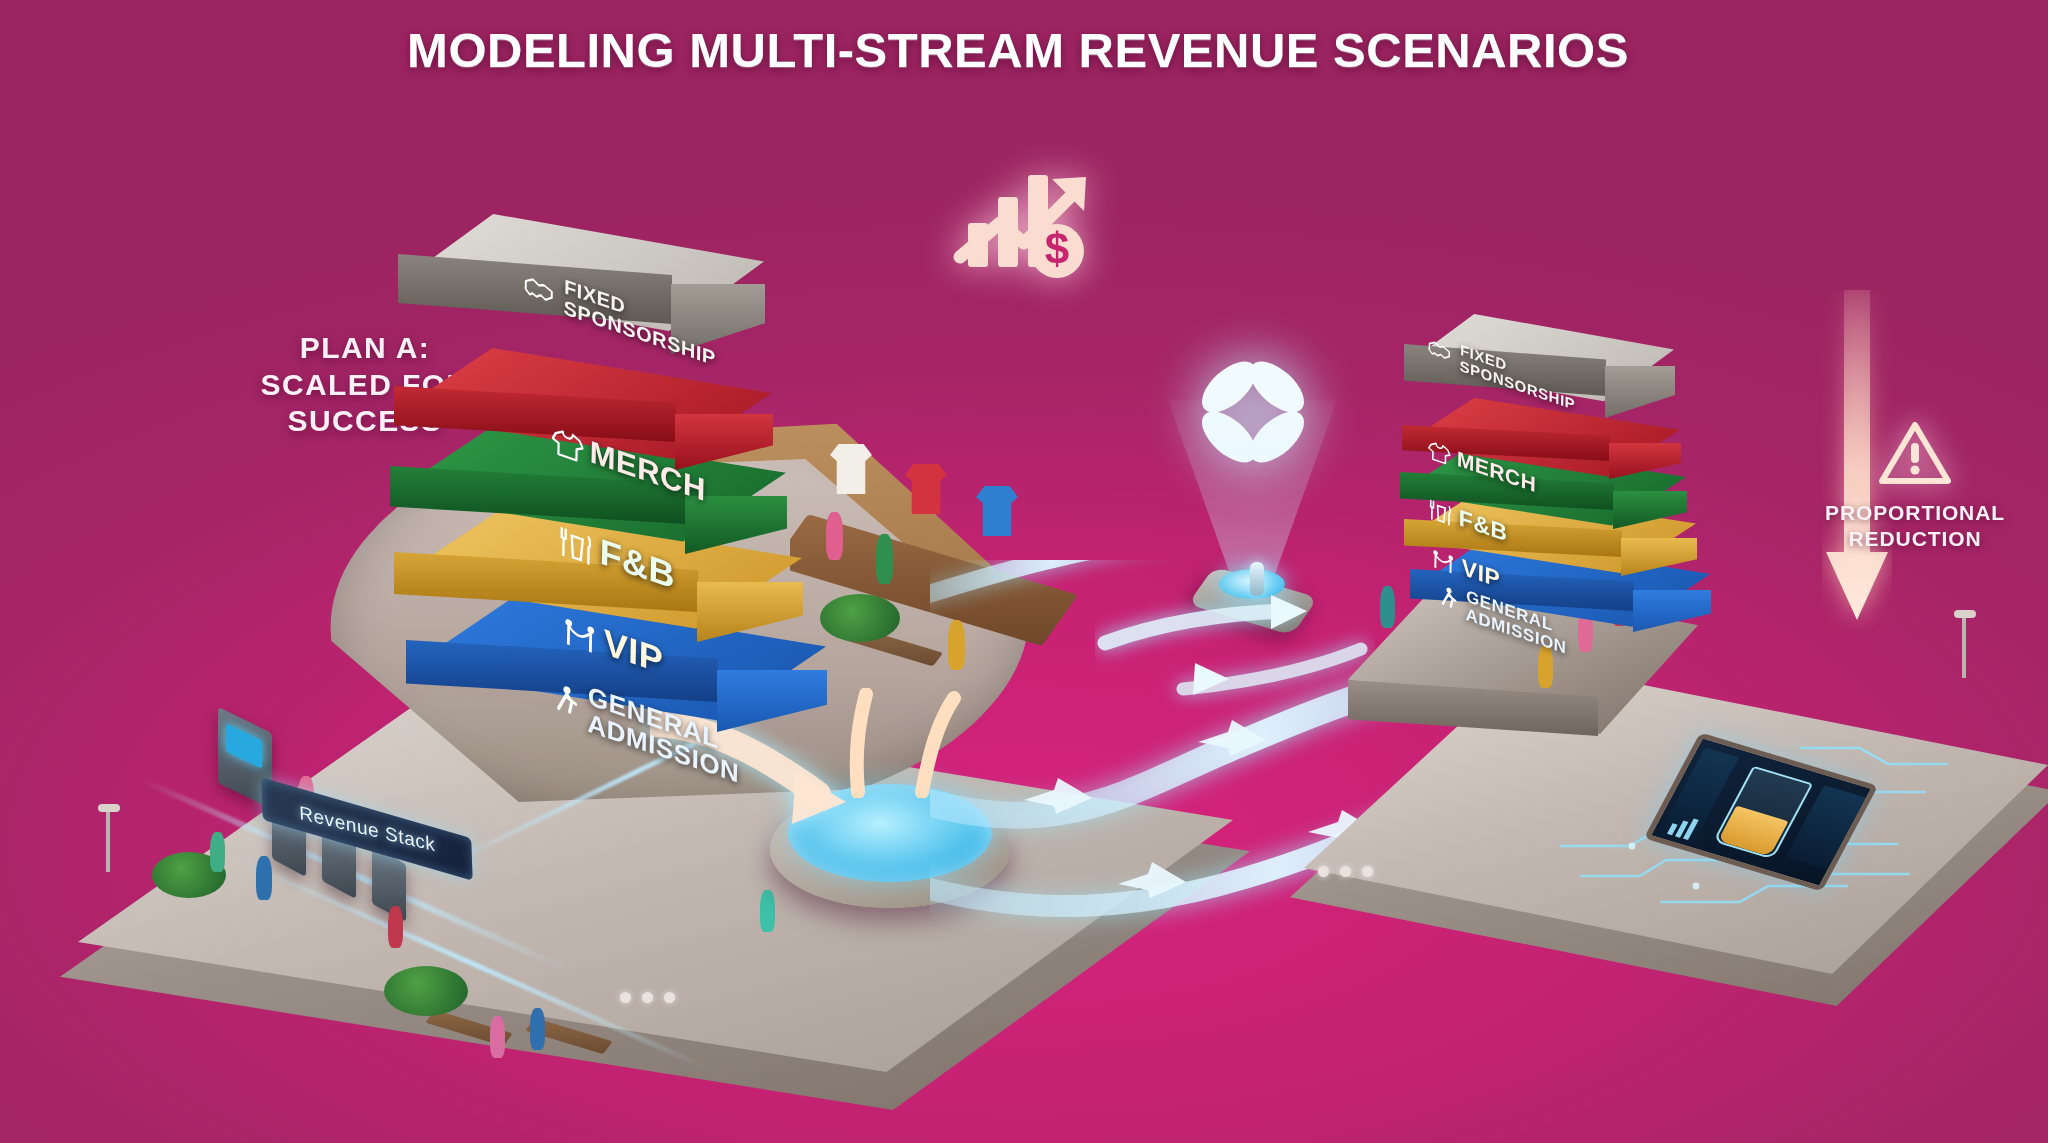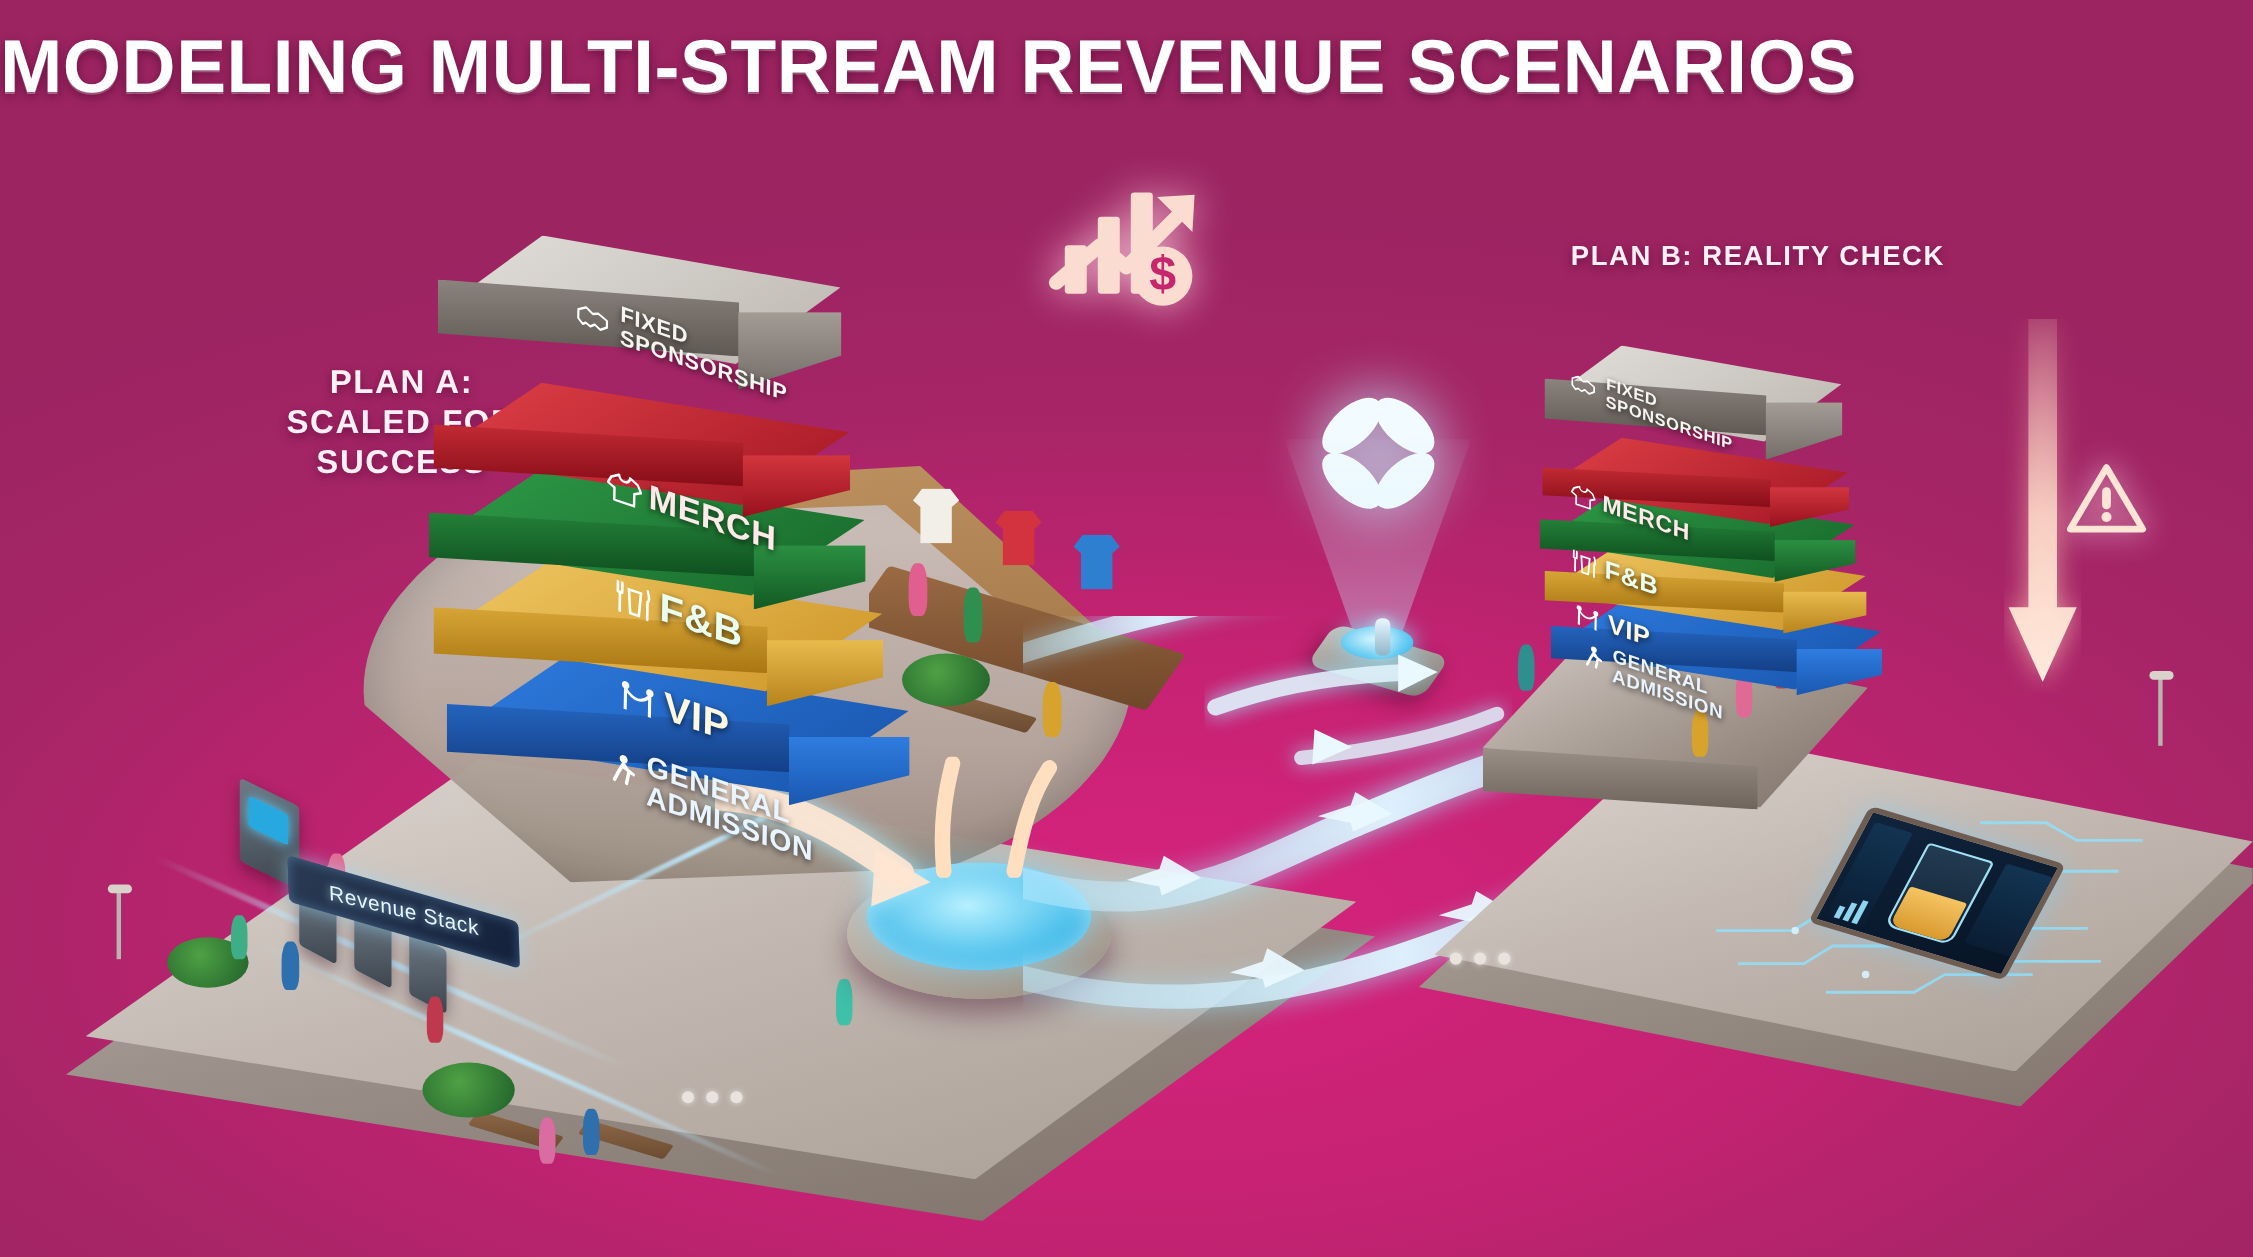--- a/index.html
+++ b/index.html
@@ -12,22 +12,22 @@
   }
   #stage {
     position:absolute; inset:0;
     background:
       radial-gradient(ellipse 75% 58% at 50% 74%, #D6237D 0%, #C62273 38%, #A62567 72%, #9C2461 100%);
     overflow:hidden;
   }
   
   .title {
     position:absolute; left:0; right:12px; top:22px;
-    text-align:left;
-    font-size:68px; font-weight:bold; letter-spacing:0.5px;
+    text-align:center;
+    font-size:49px; font-weight:bold; letter-spacing:0.5px;
     color:#fff;
     text-shadow:0 3px 10px rgba(70,0,40,.55), 0 1px 0 rgba(255,255,255,.4);
     white-space:nowrap;
   }
   .subtitle {
     position:absolute; left:0; right:0; top:107px;
     text-align:center;
     font-size:27px; font-weight:400;
     color:#FBE7F0;
     text-shadow:0 2px 8px rgba(90,0,50,.5);
@@ -151,41 +151,42 @@
       <path d="M100 14 L134 12 L132 46 Z" fill="#FBDCD0"></path>
       <circle cx="105" cy="86" r="27" fill="#FBDCD0"></circle>
       <text x="105" y="99" font-size="44" font-weight="bold" text-anchor="middle" fill="#C8256F" font-family="Liberation Sans, sans-serif">$</text>
     </svg>
   </div>
 
   <div id="planA-caption" class="plan-caption" style="white-space:pre-line">PLAN A:
 SCALED FOR
 SUCCESS</div>
 
-  <div id="planB-caption" class="plan-caption">PLAN B: REALITY CHECK</div>
 
   <div id="down-arrow">
     <svg viewBox="0 0 70 340" width="70" height="340">
       <defs>
         <linearGradient id="dgrad" x1="0" y1="0" x2="0" y2="1">
           <stop offset="0%" stop-color="#FFD9C4" stop-opacity="0.15"></stop>
           <stop offset="55%" stop-color="#FFE0CC" stop-opacity="0.85"></stop>
           <stop offset="100%" stop-color="#FFEBDC" stop-opacity="1"></stop>
         </linearGradient>
       </defs>
       <path d="M22 0 H48 V262 H66 L35 330 L4 262 H22 Z" fill="url(#dgrad)" filter="drop-shadow(0 0 12px rgba(255,205,180,.7))"></path>
     </svg>
   </div>
 
   <div id="reduction-group">
     <svg id="warn-icon" viewBox="0 0 74 66" width="74" height="66">
       <path d="M37 5 L70 61 H4 Z" fill="none" stroke="#FFE5D6" stroke-width="6" stroke-linejoin="round"></path>
       <rect x="33" y="23" width="8" height="20" rx="4" fill="#FFE5D6"></rect>
       <circle cx="37" cy="50" r="4.6" fill="#FFE5D6"></circle>
     </svg>
+    <div id="reduction-label" style="white-space:pre-line">PROPORTIONAL
+REDUCTION</div>
   </div>
 
   <div id="platform-a">
 
     <div class="iso-base" style="left:0;top:58px;width:1190px;height:392px;
          clip-path:polygon(31% 0%,100% 34%,70% 100%,0% 66%);
          background:linear-gradient(168deg,#b9b0aa 0%,#9b9089 45%,#7d7169 100%);"></div>
 
     <div class="iso-base deck" style="left:18px;top:30px;width:1155px;height:382px;
          clip-path:polygon(31% 0%,100% 34%,70% 100%,0% 66%);"></div>

